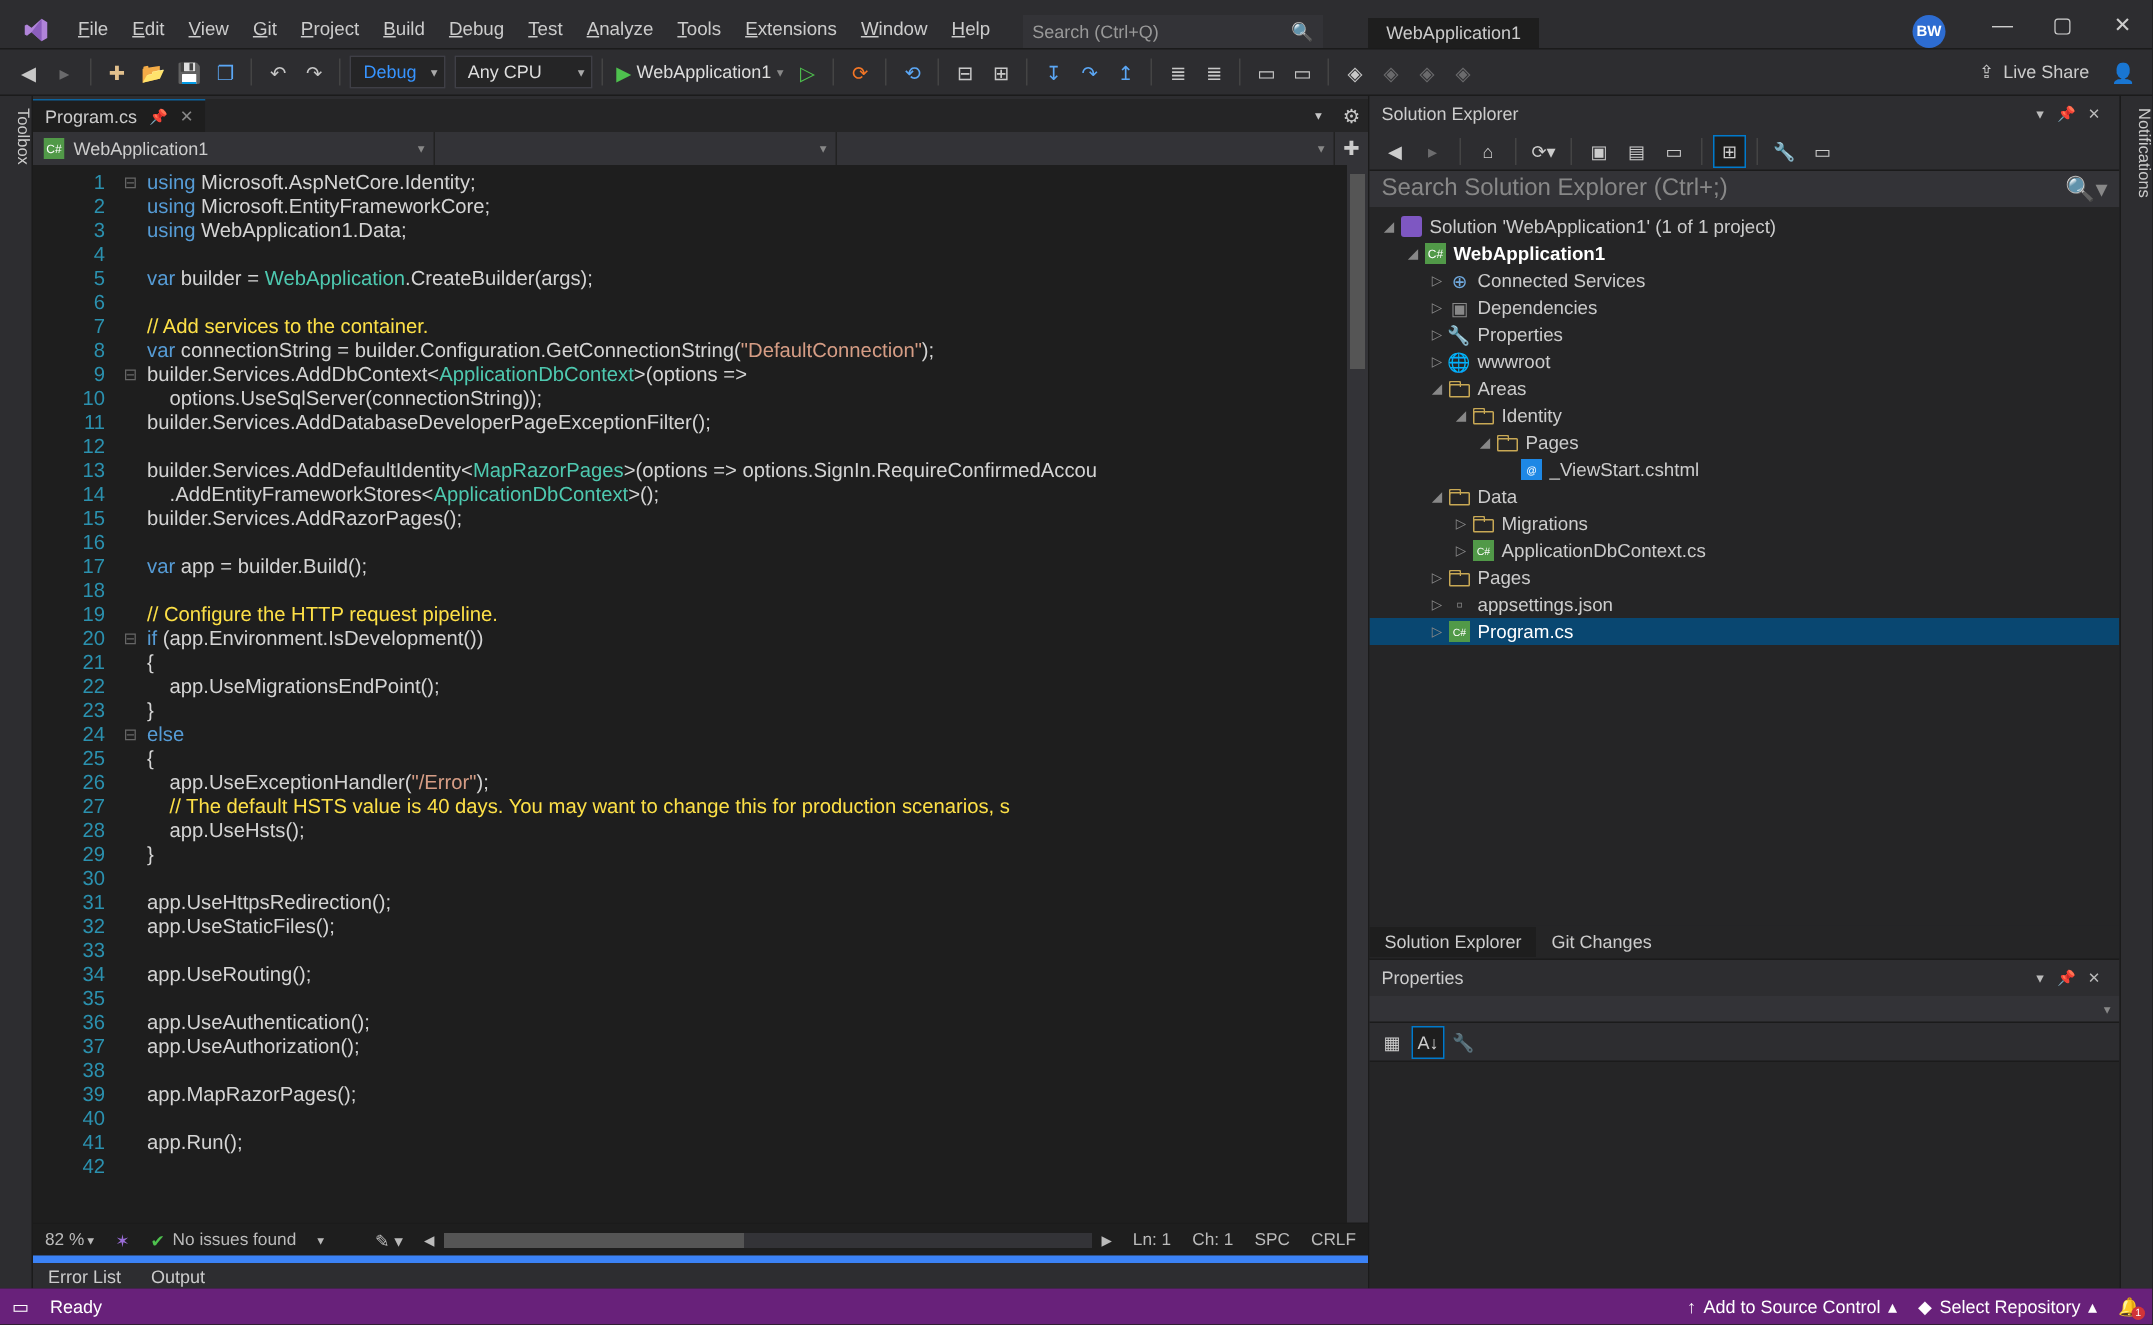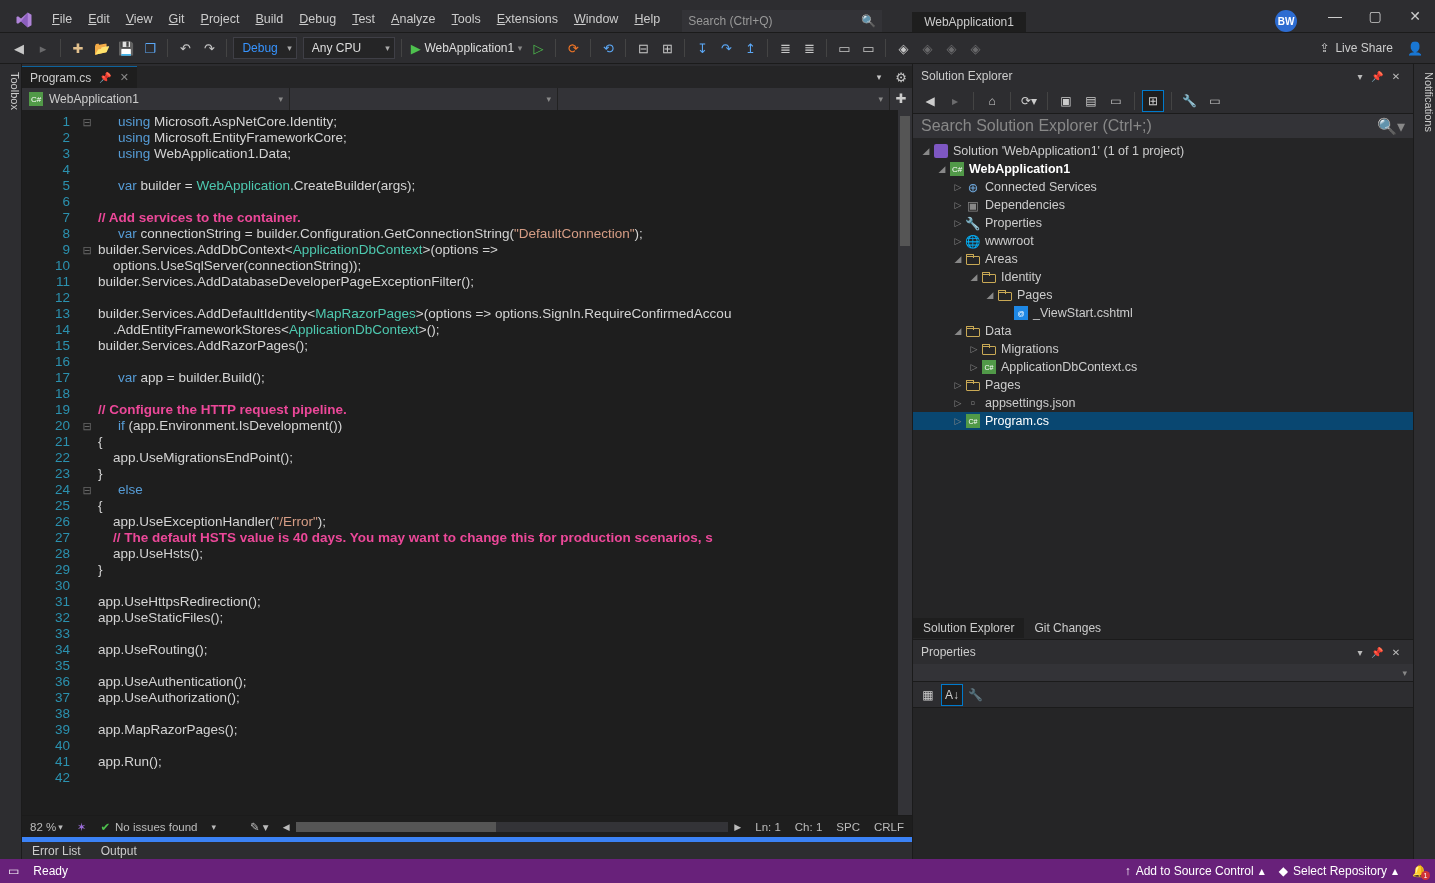--- a/index.html
+++ b/index.html
@@ -50,22 +50,22 @@
 .ctxcell .ico { width:16px; height:16px; margin-right:5px; display:inline-flex; align-items:center; justify-content:center; }
 .ctxcell.first { width:268px; }
 .ctxcell.mid { width:268px; }
 .ctxcell.last { flex:1; }
 .ctxplus { width:22px; height:22px; background:#333337; display:flex; align-items:center; justify-content:center; font-size:13px; }
 
 .codearea { flex:1; display:flex; min-height:0; font-family:Consolas,monospace; font-size:13.5px; line-height:16px; position:relative; }
 .gutter { width:58px; background:#1e1e1e; color:#2b91af; text-align:right; padding:4px 10px 4px 4px; white-space:pre; }
 .foldstrip { width:14px; background:#1e1e1e; color:#666; white-space:pre; padding:4px 0; font-size:11px; text-align:center; }
 .code { flex:1; background:#1e1e1e; color:#d4d4d4; white-space:pre; padding:4px 0 4px 4px; overflow:auto; }
-.code .kw { color:#569cd6;margin-left:20px; }
-.code .cm { color:#ec4899;font-weight:bold; }
+.code .kw { color:#569cd6; }
+.code .cm { color:#fde047; }
 .code .str { color:#d69d85; }
 .code .typ { color:#4ec9b0; }
 .scroll-v { width:14px; background:#333337; position:relative; }
 .scroll-v .thumb { position:absolute; left:2px; right:2px; top:6px; height:130px; background:#555; }
 
 .editorstatus { height:22px; background:#1e1e1e; border-top:1px solid #1b1b1b; display:flex; align-items:center; font-size:11.5px; color:#bbb; padding:0 8px; gap:14px; }
 .editorstatus .zoom{ display:flex; align-items:center; gap:2px;}
 .editorstatus .ok { color:#4ec14e; }
 .editorstatus .hscroll { flex:1; display:flex; align-items:center; }
 .editorstatus .hscroll .track { flex:1; height:10px; background:#333337; margin:0 6px; position:relative; }

